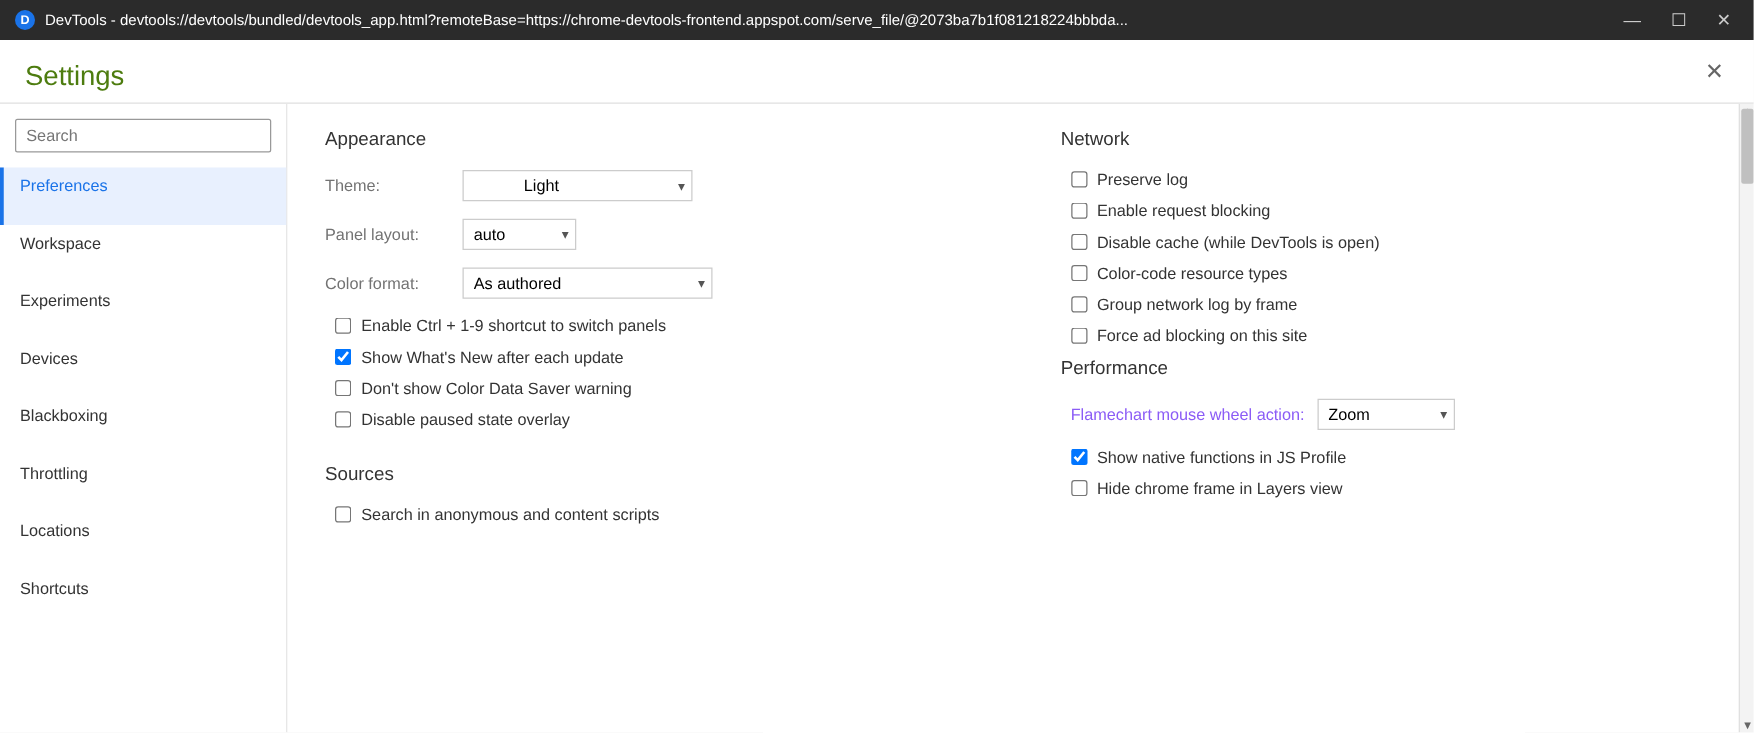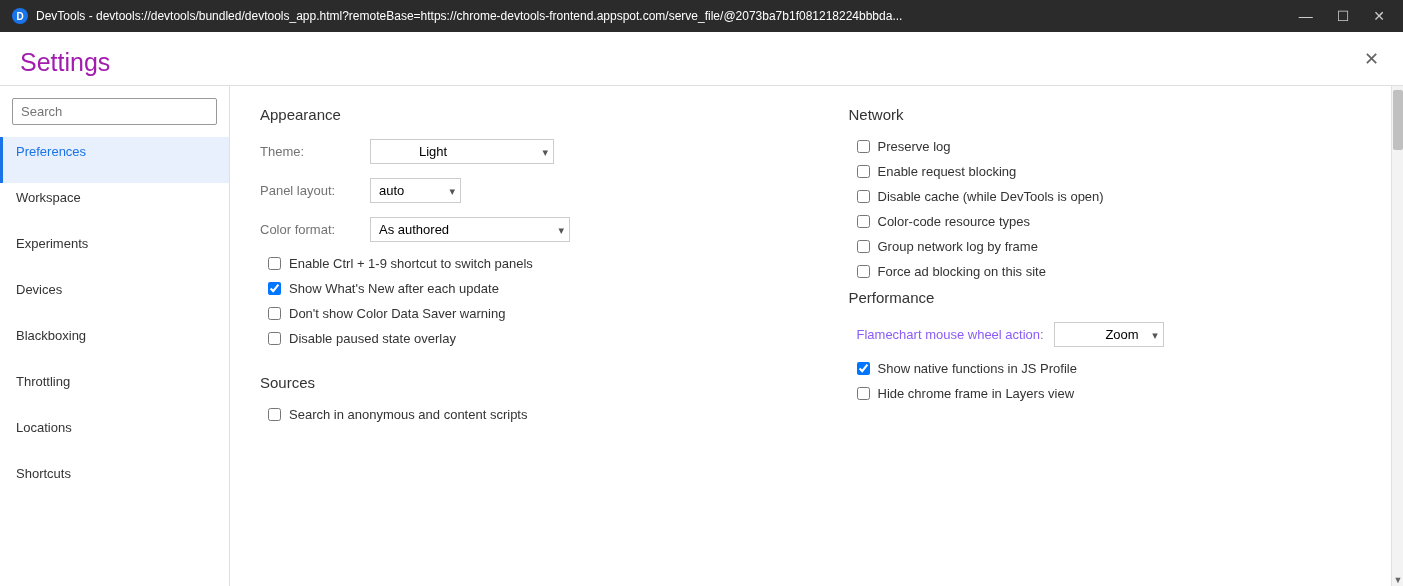--- a/index.html
+++ b/index.html
@@ -72,23 +72,23 @@
 
     .settings-header {
       display: flex;
       align-items: center;
       padding: 16px 20px 8px 20px;
       border-bottom: 1px solid #e0e0e0;
       background: #fff;
       position: relative;
     }
     .settings-title {
-      font-size: 25px;
+      font-size: 22px;
       font-weight: 400;
-      color: #a21caf;
+      color: #4d7c0f;
     }
     .close-x {
       position: absolute;
       right: 16px;
       top: 50%;
       transform: translateY(-50%);
       font-size: 18px;
       cursor: pointer;
       color: #666;
       padding: 4px 8px;
@@ -237,21 +237,21 @@
       right: 6px;
       top: 50%;
       transform: translateY(-50%);
       pointer-events: none;
       font-size: 11px;
       color: #555;
     }
     .select-theme { min-width: 155px; padding-left: 48px; }
     .select-layout { min-width: 80px; }
     .select-color { min-width: 200px; }
-    .select-zoom { min-width: 110px; text-align: right; }
+    .select-zoom { min-width: 110px; }
 
     
     .checkbox-row {
       display: flex;
       align-items: flex-start;
       margin-bottom: 10px;
       padding-left: 8px;
     }
     .checkbox-row input[type="checkbox"] {
       margin-right: 8px;

